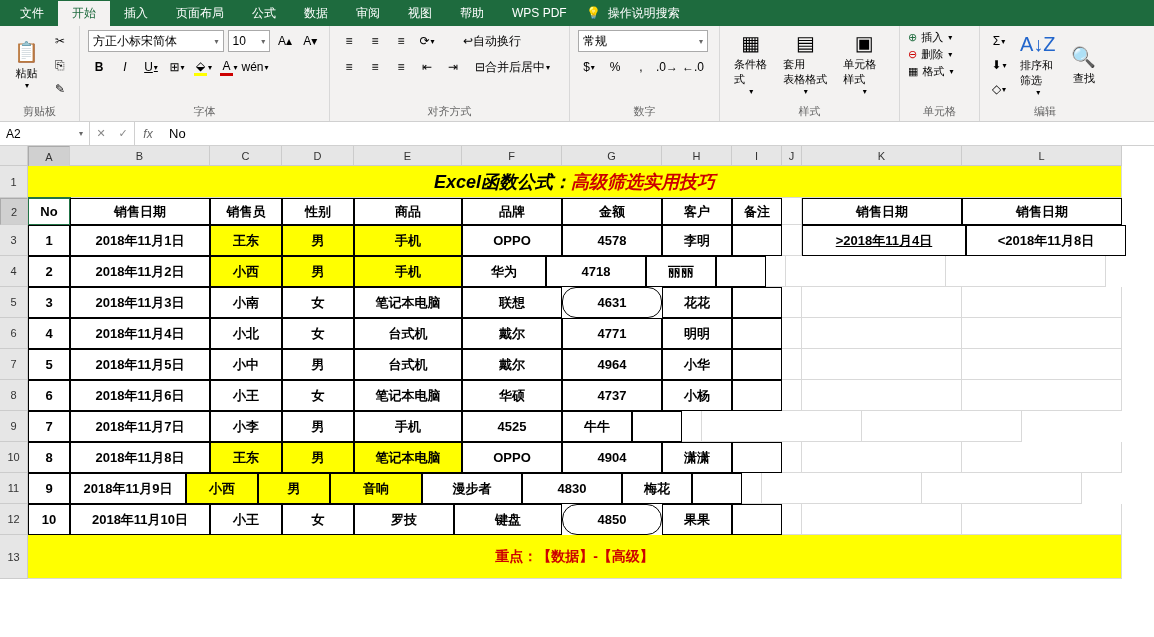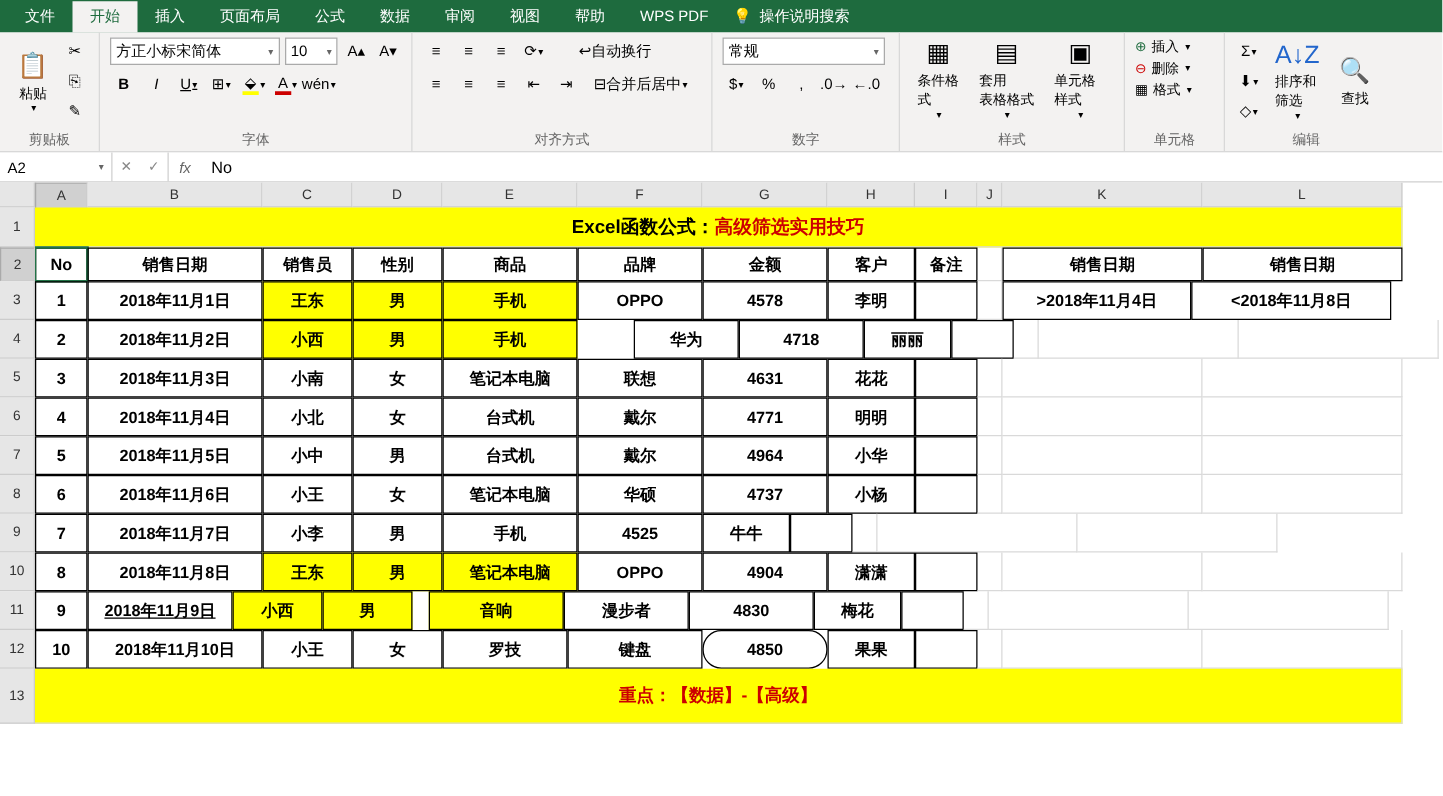--- a/index.html
+++ b/index.html
@@ -36,21 +36,21 @@
 .rh { width:28px; background:#e6e6e6; border-right:1px solid #ccc; border-bottom:1px solid #ccc; display:flex; align-items:center; justify-content:center; font-size:11px; color:#333; }
 .rh.sel { background:#d0d0d0; }
 .colhdrs { display:flex; height:20px; }
 .ch { background:#e6e6e6; border-right:1px solid #ccc; border-bottom:1px solid #ccc; display:flex; align-items:center; justify-content:center; font-size:11px; color:#333; }
 .ch.sel { background:#d0d0d0; }
 .gridbody { position:relative; }
 .grow { display:flex; }
 .cell { border-right:1px solid #d9d9d9; border-bottom:1px solid #d9d9d9; display:flex; align-items:center; justify-content:center; font-size:13px; overflow:hidden; white-space:nowrap; }
 .ylw { background:#ffff00; }
 .bord { border:1px solid #000 !important; font-weight:bold; }
-.title1 { color:#000; font-weight:bold; font-size:15px; }
+.title1 { color:#000; font-weight:bold; font-size:18px;font-style:italic; }
 .title1 .red { color:#c00; }
 .bottom-note { color:#c00; font-weight:bold; font-size:14px; }
 .active-cell { outline:2px solid #217346; outline-offset:-1px; }
 </style>
 </head>
 <body>
 
 <div class="tabs" id="tabs">
     <div class="tab">文件</div>
     <div class="tab active">开始</div>
@@ -294,45 +294,45 @@
           <div class="cell bord" style="width: 42px; height: 100%;">1</div>
           <div class="cell bord" style="width: 140px; height: 100%;">2018年11月1日</div>
           <div class="cell bord ylw" style="width: 72px; height: 100%;">王东</div>
           <div class="cell bord ylw" style="width: 72px; height: 100%;">男</div>
           <div class="cell bord ylw" style="width: 108px; height: 100%;">手机</div>
           <div class="cell bord" style="width: 100px; height: 100%;">OPPO</div>
           <div class="cell bord" style="width: 100px; height: 100%;">4578</div>
           <div class="cell bord" style="width: 70px; height: 100%;">李明</div>
           <div class="cell bord" style="width: 50px; height: 100%;"></div>
           <div class="cell " style="width: 20px; height: 100%;"></div>
-          <div class="cell bord" style="width: 151px; height: 100%;">&gt;2018年11月4日</div>
+          <div class="cell bord" style="width: 164px; height: 100%; text-decoration: underline;">&gt;2018年11月4日</div>
           <div class="cell bord" style="width: 160px; height: 100%;">&lt;2018年11月8日</div>
         </div>
         <div class="grow" style="height: 31px;">
           <div class="cell bord" style="width: 42px; height: 100%;">2</div>
           <div class="cell bord" style="width: 140px; height: 100%;">2018年11月2日</div>
           <div class="cell bord ylw" style="width: 72px; height: 100%;">小西</div>
           <div class="cell bord ylw" style="width: 72px; height: 100%;">男</div>
           <div class="cell bord ylw" style="width: 108px; height: 100%;">手机</div>
-          <div class="cell bord" style="width: 84px; height: 100%; margin-left: 45px;">华为</div>
+          <div class="cell bord" style="width: 84px; height: 100%;">华为</div>
           <div class="cell bord" style="width: 100px; height: 100%;">4718</div>
           <div class="cell bord" style="width: 70px; height: 100%;">丽丽</div>
           <div class="cell bord" style="width: 50px; height: 100%;"></div>
           <div class="cell " style="width: 20px; height: 100%;"></div>
           <div class="cell " style="width: 160px; height: 100%;"></div>
           <div class="cell " style="width: 160px; height: 100%;"></div>
         </div>
         <div class="grow" style="height: 31px;">
           <div class="cell bord" style="width: 42px; height: 100%;">3</div>
           <div class="cell bord" style="width: 140px; height: 100%;">2018年11月3日</div>
           <div class="cell bord" style="width: 72px; height: 100%;">小南</div>
           <div class="cell bord" style="width: 72px; height: 100%;">女</div>
           <div class="cell bord" style="width: 108px; height: 100%;">笔记本电脑</div>
           <div class="cell bord" style="width: 100px; height: 100%;">联想</div>
-          <div class="cell bord" style="width: 100px; height: 100%;">4631</div>
+          <div class="cell bord" style="width: 100px; height: 100%; border-radius: 14px;">4631</div>
           <div class="cell bord" style="width: 70px; height: 100%;">花花</div>
           <div class="cell bord" style="width: 50px; height: 100%;"></div>
           <div class="cell " style="width: 20px; height: 100%;"></div>
           <div class="cell " style="width: 160px; height: 100%;"></div>
           <div class="cell " style="width: 160px; height: 100%;"></div>
         </div>
         <div class="grow" style="height: 31px;">
           <div class="cell bord" style="width: 42px; height: 100%;">4</div>
           <div class="cell bord" style="width: 140px; height: 100%;">2018年11月4日</div>
           <div class="cell bord" style="width: 72px; height: 100%;">小北</div>
@@ -396,24 +396,24 @@
           <div class="cell bord" style="width: 100px; height: 100%;">OPPO</div>
           <div class="cell bord" style="width: 100px; height: 100%;">4904</div>
           <div class="cell bord" style="width: 70px; height: 100%;">潇潇</div>
           <div class="cell bord" style="width: 50px; height: 100%;"></div>
           <div class="cell " style="width: 20px; height: 100%;"></div>
           <div class="cell " style="width: 160px; height: 100%;"></div>
           <div class="cell " style="width: 160px; height: 100%;"></div>
         </div>
         <div class="grow" style="height: 31px;">
           <div class="cell bord" style="width: 42px; height: 100%;">9</div>
-          <div class="cell bord" style="width: 116px; height: 100%; text-decoration: underline;">2018年11月9日</div>
+          <div class="cell bord" style="width: 116px; height: 100%;">2018年11月9日</div>
           <div class="cell bord ylw" style="width: 72px; height: 100%;">小西</div>
           <div class="cell bord ylw" style="width: 72px; height: 100%;">男</div>
-          <div class="cell bord ylw" style="width: 108px; height: 100%; margin-left: 13px;">音响</div>
+          <div class="cell bord ylw" style="width: 92px; height: 100%;">音响</div>
           <div class="cell bord" style="width: 100px; height: 100%;">漫步者</div>
           <div class="cell bord" style="width: 100px; height: 100%;">4830</div>
           <div class="cell bord" style="width: 70px; height: 100%;">梅花</div>
           <div class="cell bord" style="width: 50px; height: 100%;"></div>
           <div class="cell " style="width: 20px; height: 100%;"></div>
           <div class="cell " style="width: 160px; height: 100%;"></div>
           <div class="cell " style="width: 160px; height: 100%;"></div>
         </div>
         <div class="grow" style="height: 31px;">
           <div class="cell bord" style="width: 42px; height: 100%;">10</div>

